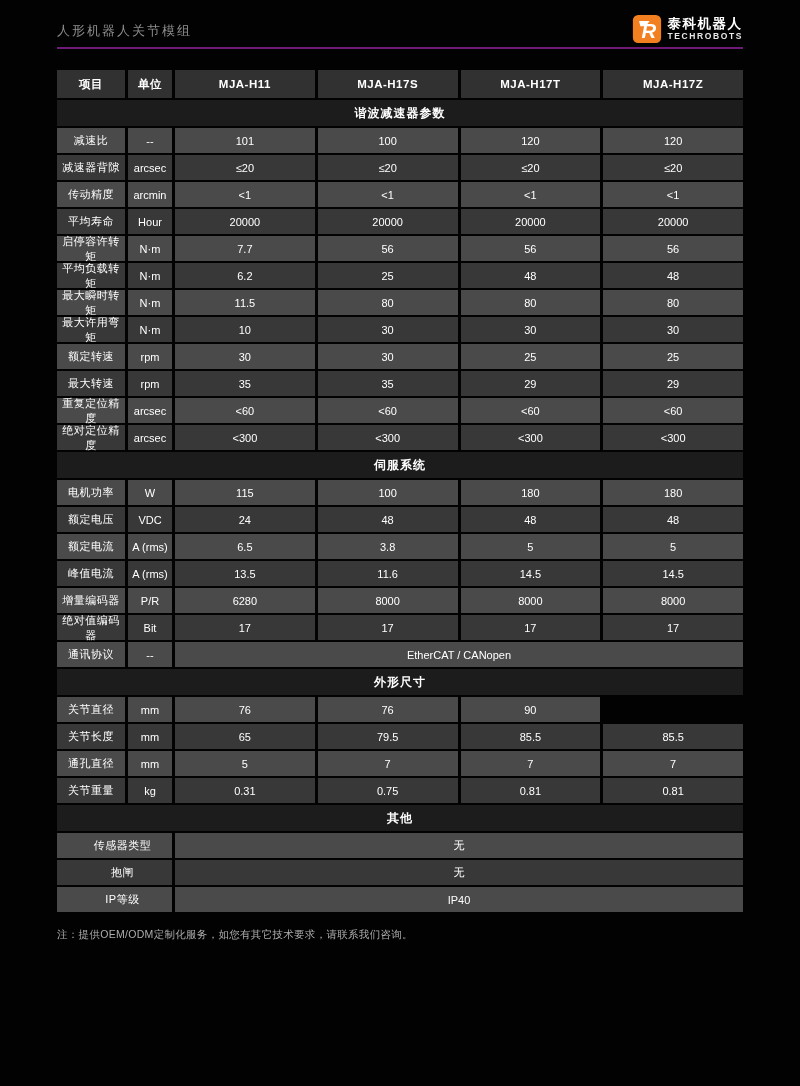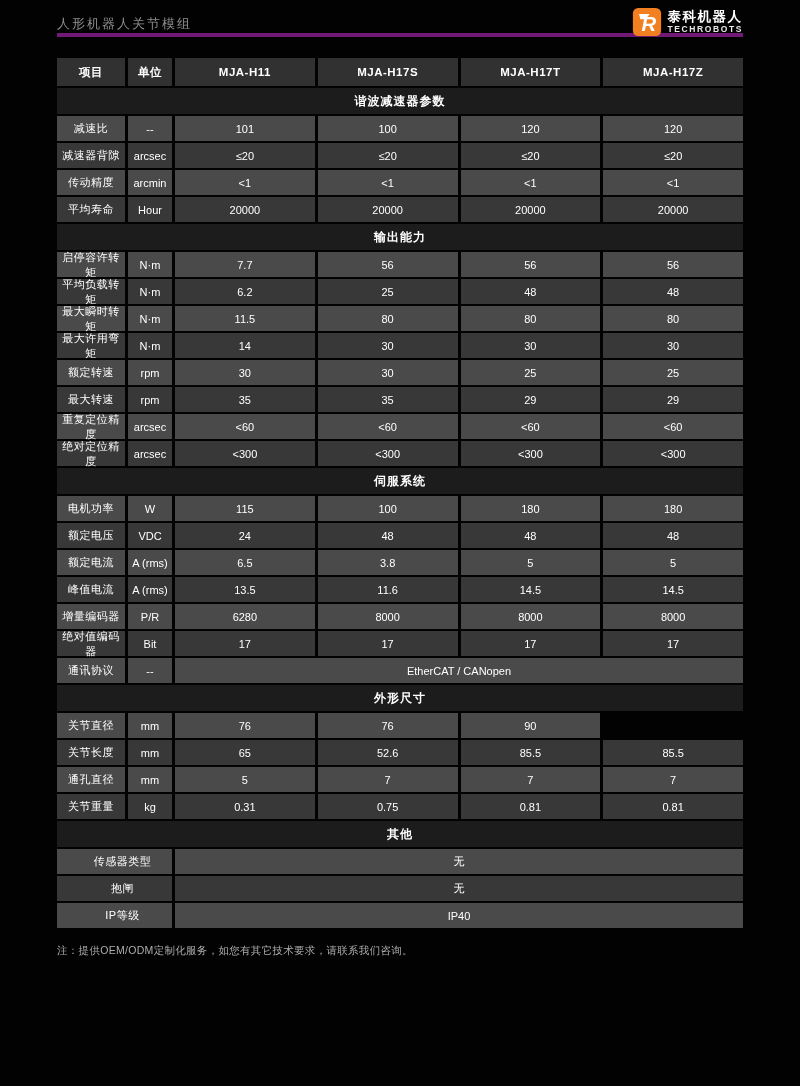--- a/index.html
+++ b/index.html
@@ -1,20 +1,20 @@
 <!DOCTYPE html>
 <html><head>
 <meta charset="utf-8">
 <style>
   * { margin:0; padding:0; box-sizing:border-box; }
   html,body { background:#000; }
   body { font-family:"Liberation Sans","DejaVu Sans",sans-serif; }
   .page { position:relative; width:800px; height:1086px; background:#020202; overflow:hidden; }
 
-  .hdr { margin:0 57px; padding-top:15px; height:37px; border-bottom:4px solid #701a75;
+  .hdr { margin:0 57px; padding-top:15px; height:49px; border-bottom:2px solid #701a75;
          display:flex; justify-content:space-between; align-items:center; }
   .title { color:#8f8f8f; font-size:13px; letter-spacing:2px; }
   .logo { display:flex; align-items:center; gap:6px; padding-bottom:4px; }
   .mark { width:30px; height:30px; display:block; }
   .logo-col .cn { color:#fff; font-weight:bold; font-size:13.5px; letter-spacing:1.5px; line-height:15px; }
   .logo-col .en { color:#e8e8e8; font-weight:bold; font-size:8.5px; letter-spacing:1.6px; line-height:11px; }
 
   .tbl { margin:21px 57px 0;border-radius:14px; }
   .grid-row { display:grid; grid-template-columns:68px 44px 1fr 1fr 1fr 1fr; column-gap:3px; margin-bottom:2px; }
   .c { display:flex; align-items:center; justify-content:center; height:25px;
@@ -89,21 +89,20 @@
       <div class="grid-row">
         <div class="c lab">平均寿命</div>
         <div class="c">Hour</div>
         <div class="c">20000</div>
         <div class="c">20000</div>
         <div class="c">20000</div>
         <div class="c">20000</div>
       </div>
     </div>
 
-    <div class="band">输出能力</div>
     <div class="rows">
       <div class="grid-row">
         <div class="c lab">启停容许转矩</div>
         <div class="c">N·m</div>
         <div class="c">7.7</div>
         <div class="c">56</div>
         <div class="c">56</div>
         <div class="c">56</div>
       </div>
       <div class="grid-row">
@@ -118,21 +117,21 @@
         <div class="c lab">最大瞬时转矩</div>
         <div class="c">N·m</div>
         <div class="c">11.5</div>
         <div class="c">80</div>
         <div class="c">80</div>
         <div class="c">80</div>
       </div>
       <div class="grid-row">
         <div class="c lab">最大许用弯矩</div>
         <div class="c">N·m</div>
-        <div class="c">14</div>
+        <div class="c">10</div>
         <div class="c">30</div>
         <div class="c">30</div>
         <div class="c">30</div>
       </div>
       <div class="grid-row">
         <div class="c lab">额定转速</div>
         <div class="c">rpm</div>
         <div class="c">30</div>
         <div class="c">30</div>
         <div class="c">25</div>
@@ -227,21 +226,21 @@
         <div class="c lab">关节直径</div>
         <div class="c">mm</div>
         <div class="c">76</div>
         <div class="c">76</div>
         <div class="c">90</div>
       </div>
       <div class="grid-row">
         <div class="c lab">关节长度</div>
         <div class="c">mm</div>
         <div class="c">65</div>
-        <div class="c">52.6</div>
+        <div class="c">79.5</div>
         <div class="c">85.5</div>
         <div class="c">85.5</div>
       </div>
       <div class="grid-row">
         <div class="c lab">通孔直径</div>
         <div class="c">mm</div>
         <div class="c">5</div>
         <div class="c">7</div>
         <div class="c">7</div>
         <div class="c">7</div>

